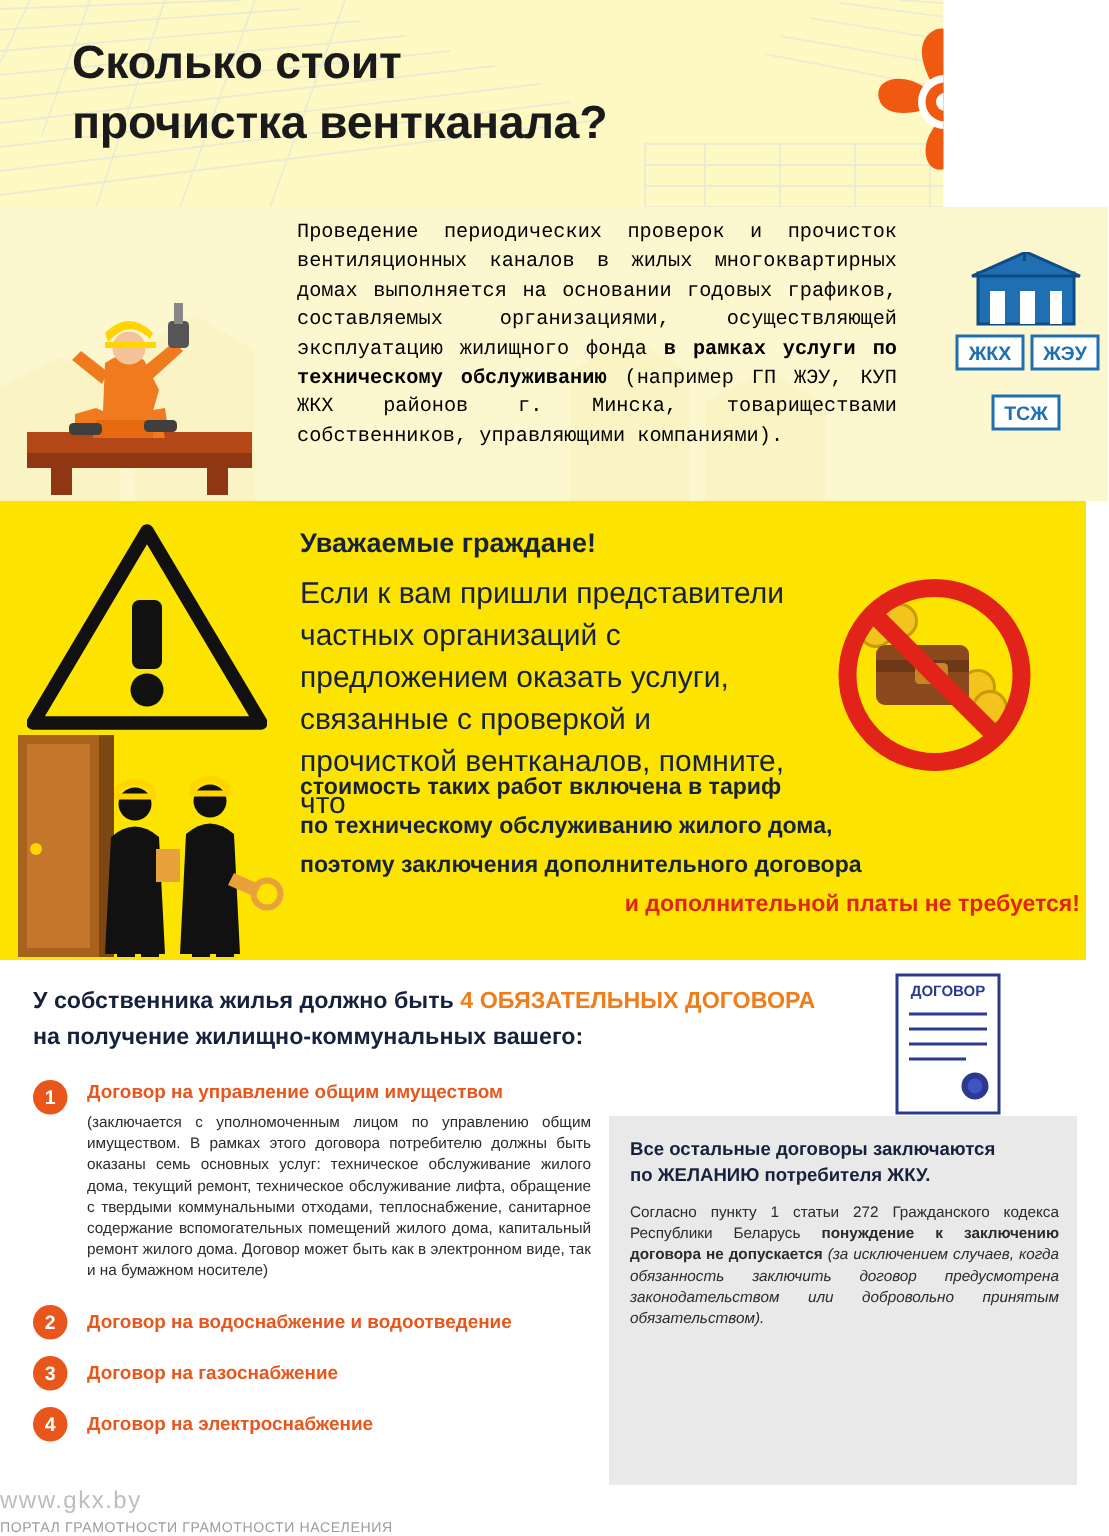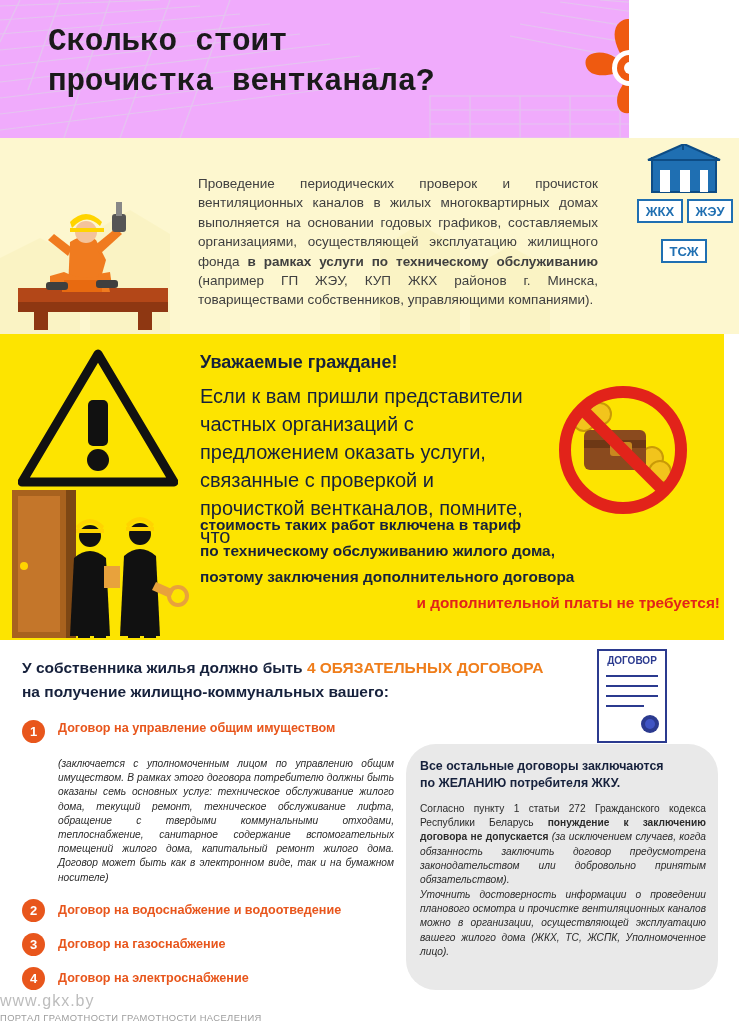--- a/index.html
+++ b/index.html
@@ -1,30 +1,30 @@
 <!DOCTYPE html>
 <html lang="ru"><head>
 <meta charset="utf-8">
 <style>
   html,body{margin:0;padding:0;background:#fff;}
   body{width:739px;height:1024px;font-family:"Liberation Sans",sans-serif;position:relative;overflow:hidden;}
   .page{position:relative;width:739px;height:1024px;background:#fff;overflow:hidden;}
 
   
-  .header{position:absolute;left:0;top:0;width:629px;height:138px;background:#f0abfc;overflow:hidden;font-family:Liberation Mono, monospace;}
+  .header{position:absolute;left:0;top:0;width:629px;height:138px;background:#fef9c3;overflow:hidden;}
   .header-lines{position:absolute;left:0;top:0;width:739px;height:138px;opacity:.5;}
   .header-title{position:absolute;left:48px;top:22px;width:470px;font-size:31px;line-height:40px;font-weight:bold;color:#1a1a1a;letter-spacing:-.2px;}
   .fan{position:absolute;left:560px;top:14px;width:140px;height:112px;}
 
   
   .block1{position:absolute;left:0;top:138px;width:739px;height:196px;background:#fdf7cf;overflow:hidden;}
-  .b1-text{position:absolute;left:198px;top:36px;width:400px;font-size:13.5px;line-height:19.4px;color:#404040;text-align:justify;}
+  .b1-text{position:absolute;left:198px;top:8px;width:400px;font-size:13.5px;line-height:19.4px;color:#000000;text-align:justify;font-family:Liberation Mono, monospace;}
   .b1-text b{font-weight:bold;}
   .worker{position:absolute;left:12px;top:46px;width:176px;height:146px;}
-  .badges{position:absolute;left:636px;top:6px;width:100px;height:160px;text-align:right;}
+  .badges{position:absolute;left:636px;top:30px;width:100px;height:160px;text-align:right;}
 
   
   .block2{position:absolute;left:0;top:334px;width:724px;height:306px;background:#fde400;overflow:hidden;}
   .warn-tri{position:absolute;left:18px;top:14px;width:160px;height:140px;}
   .door{position:absolute;left:8px;top:156px;width:80px;height:148px;}
   .men{position:absolute;left:60px;top:178px;width:130px;height:126px;}
   .b2-head{position:absolute;left:200px;top:18px;font-size:18px;font-weight:bold;color:#16213c;}
   .b2-p1{position:absolute;left:200px;top:48px;width:330px;font-size:20px;line-height:28px;color:#16213c;}
   .b2-p2{position:absolute;left:200px;top:178px;width:520px;font-size:15.4px;line-height:26px;font-weight:bold;color:#16213c;}
   .b2-p2 .red{color:#e2231a;text-align:right;}
@@ -33,23 +33,23 @@
   
   .block3{position:absolute;left:0;top:640px;width:739px;height:384px;background:#ffffff;overflow:hidden;}
   .b3-title{position:absolute;left:22px;top:16px;width:560px;font-size:15.5px;line-height:24px;font-weight:bold;color:#16213c;}
   .b3-title .orange{color:#ef7d1a;}
   .contract-doc{position:absolute;left:596px;top:8px;width:72px;height:96px;}
 
   .list{position:absolute;left:22px;top:80px;width:372px;}
   .item{position:relative;padding-left:36px;margin-bottom:8px;}
   .num{position:absolute;left:0;top:0;width:23px;height:23px;border-radius:50%;background:#e8561c;color:#fff;font-size:13px;font-weight:bold;text-align:center;line-height:23px;}
   .item-title{font-size:12.6px;font-weight:bold;color:#e8561c;line-height:17px;}
-  .item-body{font-size:10.2px;line-height:14.2px;color:#2b2b2b;text-align:justify;margin-top:20px;font-style:italic;}
-
-  .grey-box{position:absolute;left:406px;top:104px;width:312px;height:246px;background:#e9e9e9;border-radius:30px;}
+  .item-body{font-size:10.2px;line-height:14.2px;color:#2b2b2b;text-align:justify;margin-top:5px;}
+
+  .grey-box{position:absolute;left:406px;top:104px;width:312px;height:246px;background:#e9e9e9;}
   .gb-head{position:absolute;left:14px;top:14px;width:286px;font-size:12.4px;line-height:17px;font-weight:bold;color:#16213c;}
   .gb-p1{position:absolute;left:14px;top:58px;width:286px;font-size:10.2px;line-height:14.2px;color:#2b2b2b;text-align:justify;}
   .gb-p1 b{font-weight:bold;}
   .gb-p1 i{font-style:italic;}
   .gb-p2{position:absolute;left:14px;top:144px;width:286px;font-size:10.2px;line-height:14.2px;color:#2b2b2b;font-style:italic;text-align:justify;}
 
   .footer{position:absolute;left:0;top:352px;width:739px;text-align:left;}
   .site{font-size:16px;color:#bdbdbd;letter-spacing:1px;}
   .portal{font-size:9.4px;color:#9d9d9d;letter-spacing:.4px;margin-top:2px;}
 </style>
@@ -279,21 +279,20 @@
     </div>
 
     <div class="grey-box">
       <div class="gb-head">
         <div>Все остальные договоры заключаются</div>
         <div>по ЖЕЛАНИЮ потребителя ЖКУ.</div>
       </div>
       <div class="gb-p1">
         <span>Согласно пункту 1 статьи 272 Гражданского кодекса Республики Беларусь </span><b>понуждение к заключению договора не допускается</b><i> (за исключением случаев, когда обязанность заключить договор предусмотрена законодательством или добровольно принятым обязательством).</i>
       </div>
-      <div class="gb-p2">Уточнить достоверность информации о проведении планового осмотра и прочистке вентиляционных каналов можно в организации, осуществляющей эксплуатацию вашего жилого дома (ЖКХ, ТС, ЖСПК, Уполномоченное лицо).</div>
     </div>
 
     <div class="footer">
       <div class="site">www.gkx.by</div>
       <div class="portal">ПОРТАЛ ГРАМОТНОСТИ ГРАМОТНОСТИ НАСЕЛЕНИЯ</div>
     </div>
   </div>
 
 </div>
 

